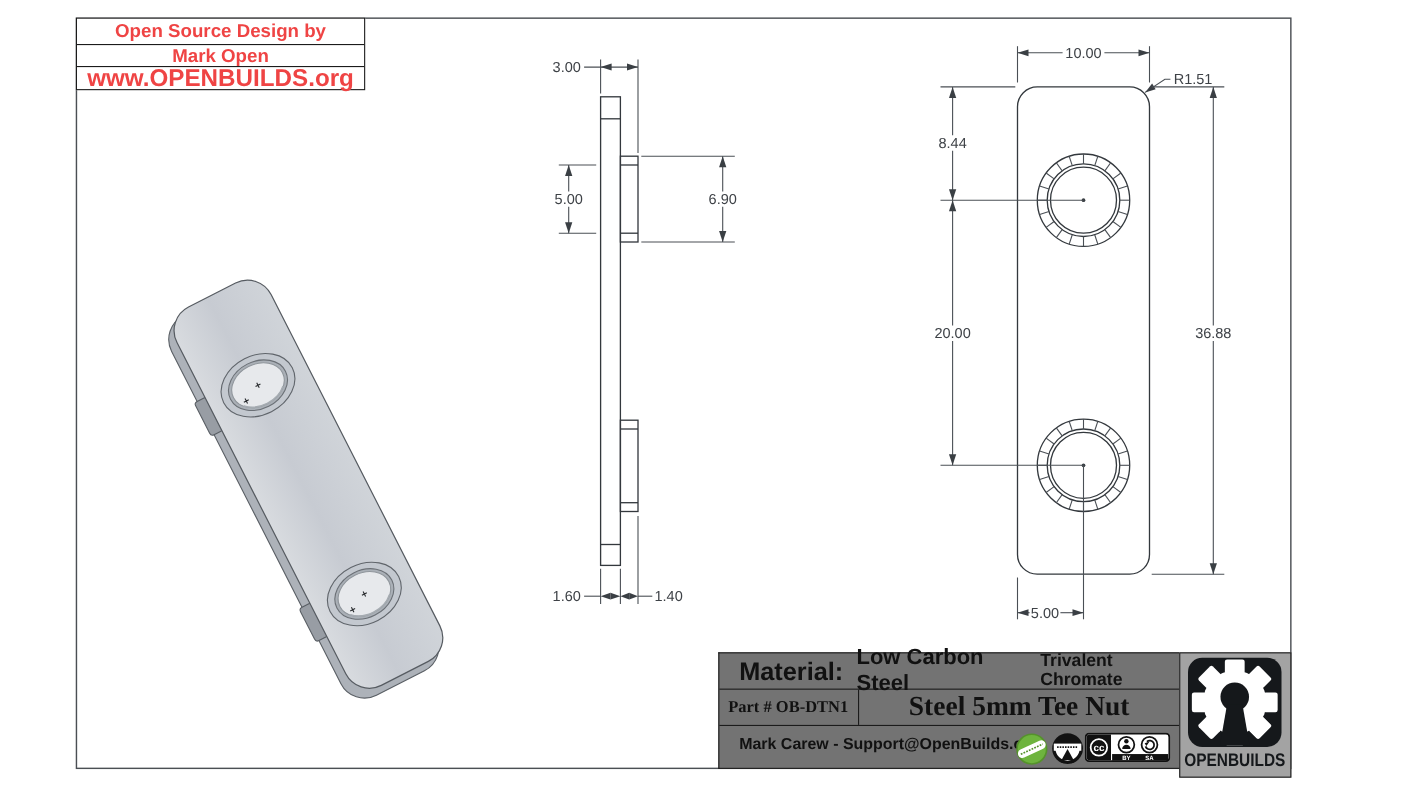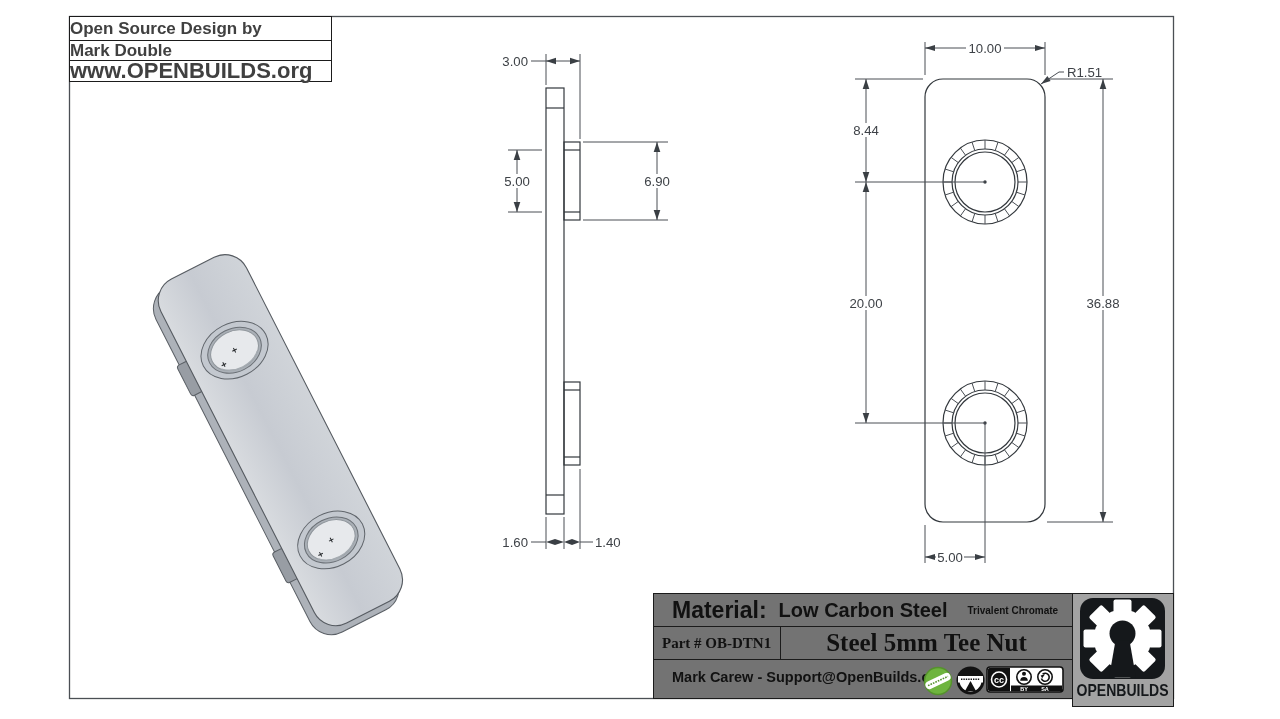--- a/index.html
+++ b/index.html
@@ -6,33 +6,33 @@
   body{width:1280px;height:719px;position:relative;font-family:"Liberation Sans",sans-serif;overflow:hidden;}
   .sheet{position:absolute;inset:0;background:#fff;}
   svg{display:block;}
   #drawing{position:absolute;left:0;top:0;}
   .ol{stroke:#33383d;stroke-width:1.2;fill:none;}
   .dl{stroke:#4a4f55;stroke-width:1;fill:none;}
   .ah{fill:#3a3f44;stroke:none;}
   text.dim{fill:#3e4247;font-size:13.2px;font-family:"Liberation Sans",sans-serif;}
   
   .hdr{position:absolute;left:69px;top:16px;width:261px;border:1.4px solid #1b1b1b;background:#fff;}
-  .hdr .row{border-bottom:1.4px solid #1b1b1b;color:#404040;}
+  .hdr .row{border-bottom:1.4px solid #1b1b1b;text-align:center;color:#ef4444;}
   .hdr .row:last-child{border-bottom:none;}
   .hdr .r1{height:23px;line-height:23px;font-size:17px;font-weight:600;}
   .hdr .r2{height:19px;line-height:19px;font-size:17px;font-weight:600;}
   .hdr .r3{height:20px;line-height:20px;font-size:22px;font-weight:700;}
   
   .tblock{position:absolute;left:653px;top:593px;width:419px;height:106px;border:1.5px solid #1b1b1b;border-right:none;background:#737373;box-sizing:border-box;}
   .trow1{height:33px;border-bottom:1.5px solid #1b1b1b;display:flex;align-items:center;box-sizing:border-box;}
   .trow2{height:33px;border-bottom:1.5px solid #1b1b1b;display:flex;box-sizing:border-box;font-family:Liberation Serif, serif;}
   .trow3{height:37px;position:relative;box-sizing:border-box;}
   .mat-label{font-size:23px;font-weight:700;color:#111;margin-left:18px;}
   .mat-value{font-size:20px;font-weight:700;color:#111;margin-left:12px;}
-  .mat-finish{font-size:10px;font-weight:700;color:#111;margin-left:20px;}
+  .mat-finish{font-size:16px;font-weight:700;color:#111;margin-left:20px;}
   .cell-part{width:127px;border-right:1.5px solid #1b1b1b;display:flex;align-items:center;box-sizing:border-box;}
   .part-num{font-size:15px;font-weight:700;color:#111;margin-left:8px;}
   .cell-name{flex:1;display:flex;align-items:center;justify-content:center;}
   .part-name{font-size:25px;font-weight:700;color:#111;}
   .contact{position:absolute;left:18px;top:9px;font-size:14.5px;font-weight:700;color:#111;}
   .badge{position:absolute;}
   
   .logo-box{position:absolute;left:1072px;top:593px;width:102px;height:114px;border:1.6px solid #1b1b1b;background:#a3a3a3;box-sizing:border-box;}
 </style>
 </head>
@@ -216,21 +216,21 @@
       <line x1="964" y1="557" x2="985" y2="557"></line>
     </g>
     <polygon class="ah" points="925,557 935,553.9 935,560.1"></polygon>
     <polygon class="ah" points="985,557 975,553.9 975,560.1"></polygon>
     <text class="dim" x="950" y="561.5" text-anchor="middle">5.00</text>
   </g>
 </svg>
 
 <div class="hdr">
   <div class="row r1">Open Source Design by</div>
-  <div class="row r2">Mark Double</div>
+  <div class="row r2">Mark Open</div>
   <div class="row r3">www.OPENBUILDS.org</div>
 </div>
 
 <div class="tblock">
   <div class="trow1">
     <span class="mat-label">Material:</span>
     <span class="mat-value">Low Carbon Steel</span>
     <span class="mat-finish">Trivalent Chromate</span>
   </div>
   <div class="trow2">

